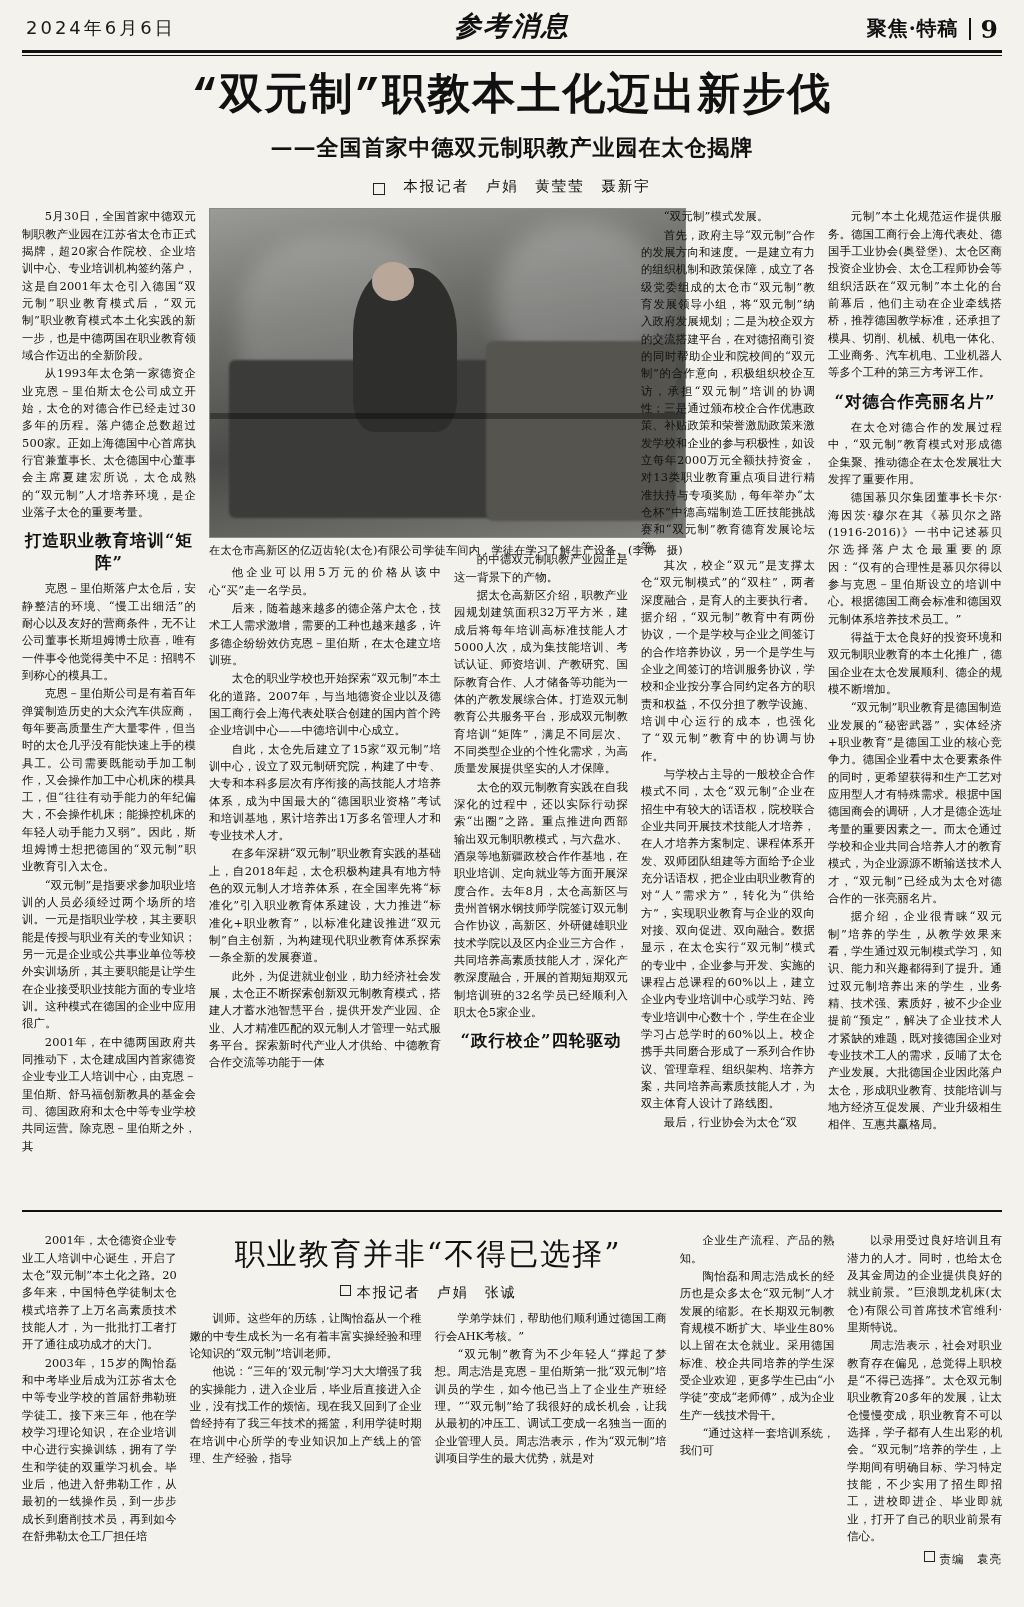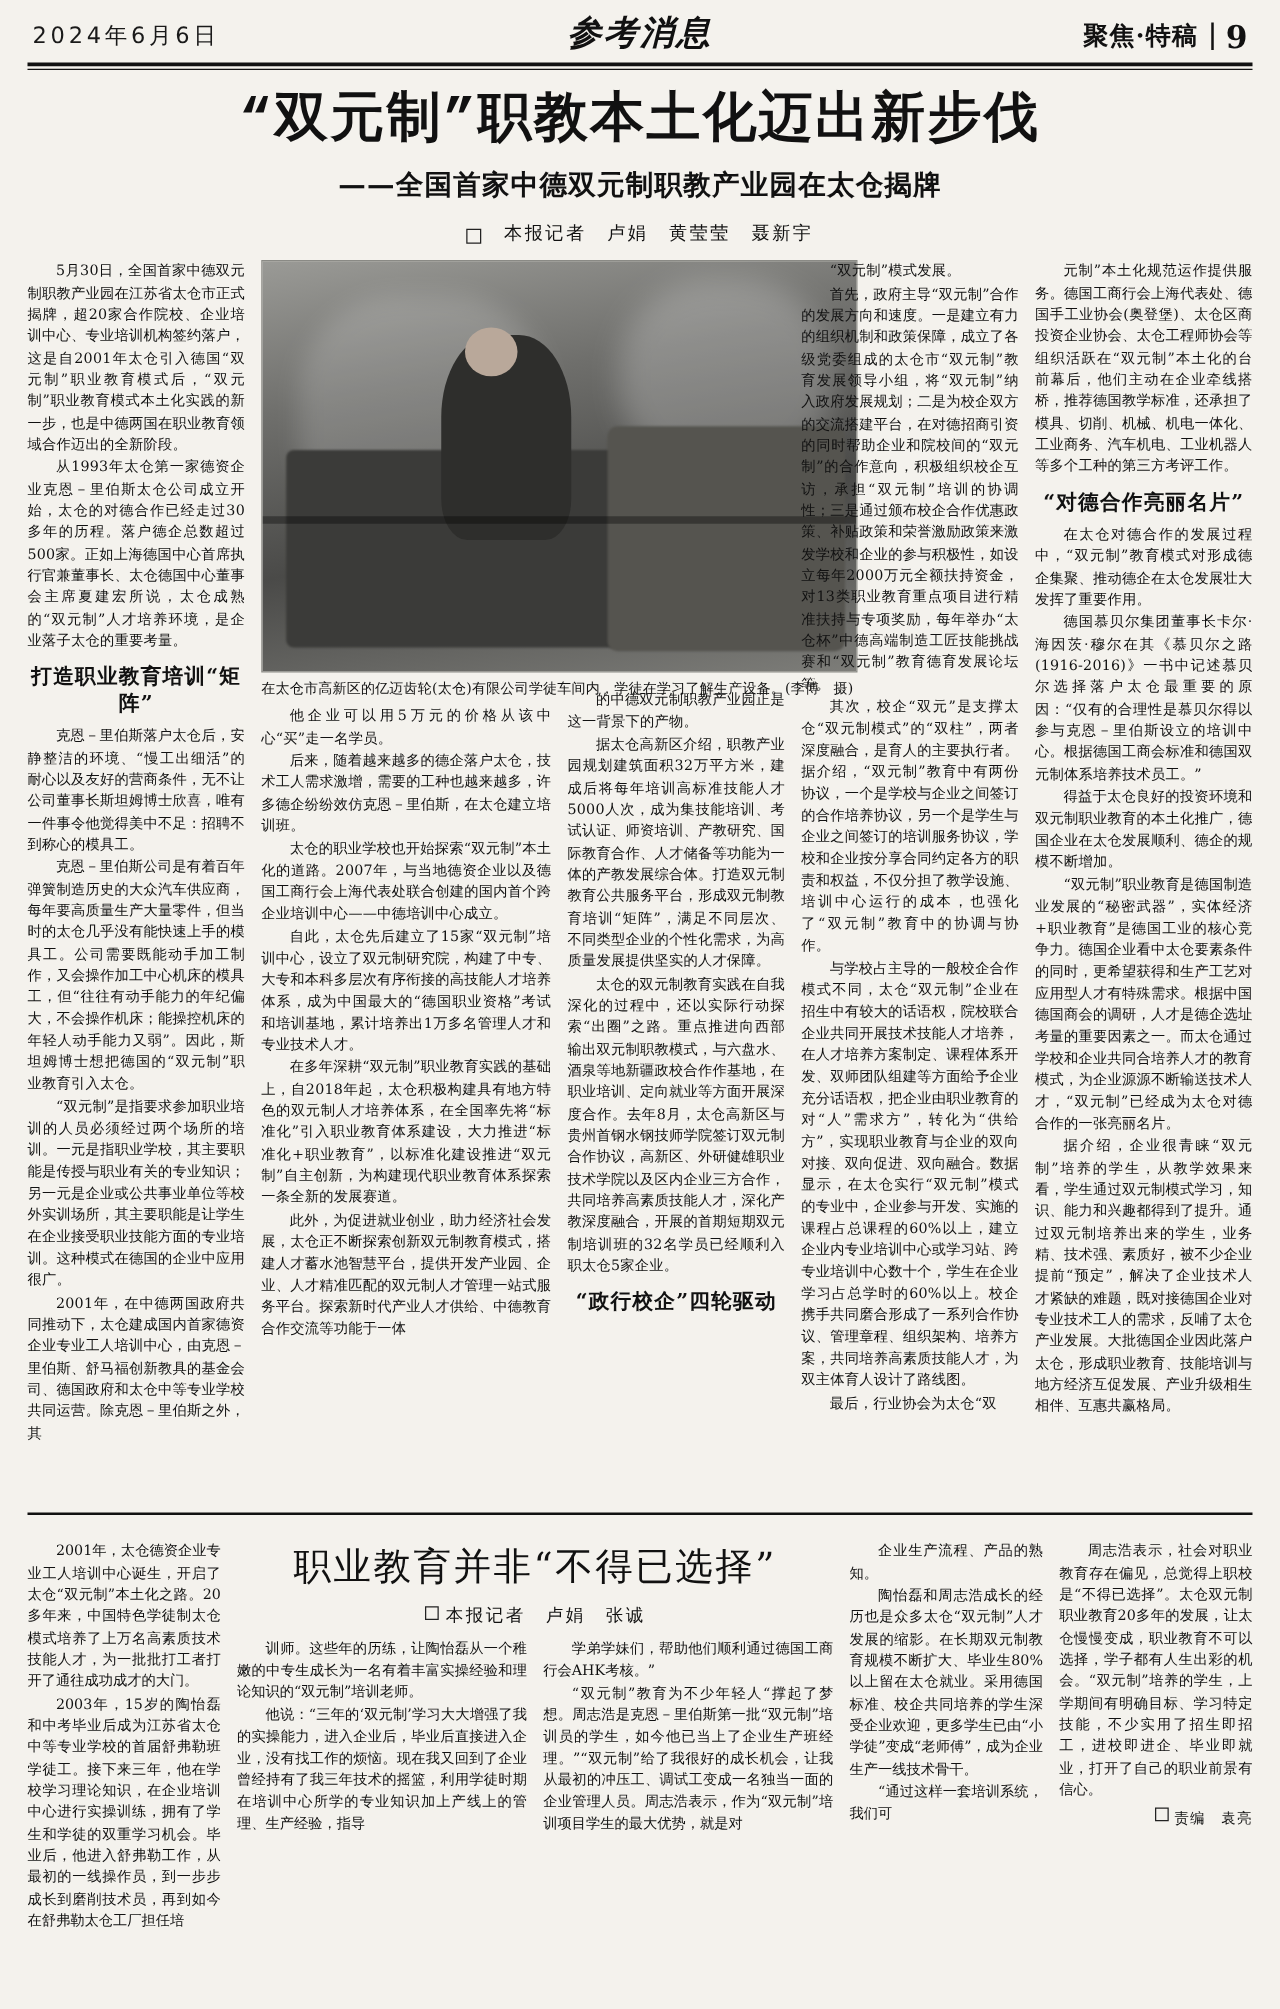--- a/index.html
+++ b/index.html
@@ -269,20 +269,21 @@
         </div>
       </div>
 
       <div class="bcol">
         <p>企业生产流程、产品的熟知。</p>
         <p>陶怡磊和周志浩成长的经历也是众多太仓“双元制”人才发展的缩影。在长期双元制教育规模不断扩大、毕业生80%以上留在太仓就业。采用德国标准、校企共同培养的学生深受企业欢迎，更多学生已由“小学徒”变成“老师傅”，成为企业生产一线技术骨干。</p>
         <p>“通过这样一套培训系统，我们可</p>
       </div>
 
       <div class="bcol">
+        <p>以录用受过良好培训且有潜力的人才。同时，也给太仓及其金周边的企业提供良好的就业前景。”巨浪凯龙机床(太仓)有限公司首席技术官维利·里斯特说。</p>
         <p>周志浩表示，社会对职业教育存在偏见，总觉得上职校是“不得已选择”。太仓双元制职业教育20多年的发展，让太仓慢慢变成，职业教育不可以选择，学子都有人生出彩的机会。“双元制”培养的学生，上学期间有明确目标、学习特定技能，不少实用了招生即招工，进校即进企、毕业即就业，打开了自己的职业前景有信心。</p>
         <div class="editor">
           <span class="box"></span><span>责编　袁亮</span>
         </div>
       </div>
 
     </div>
   </div>
 
 </div>

